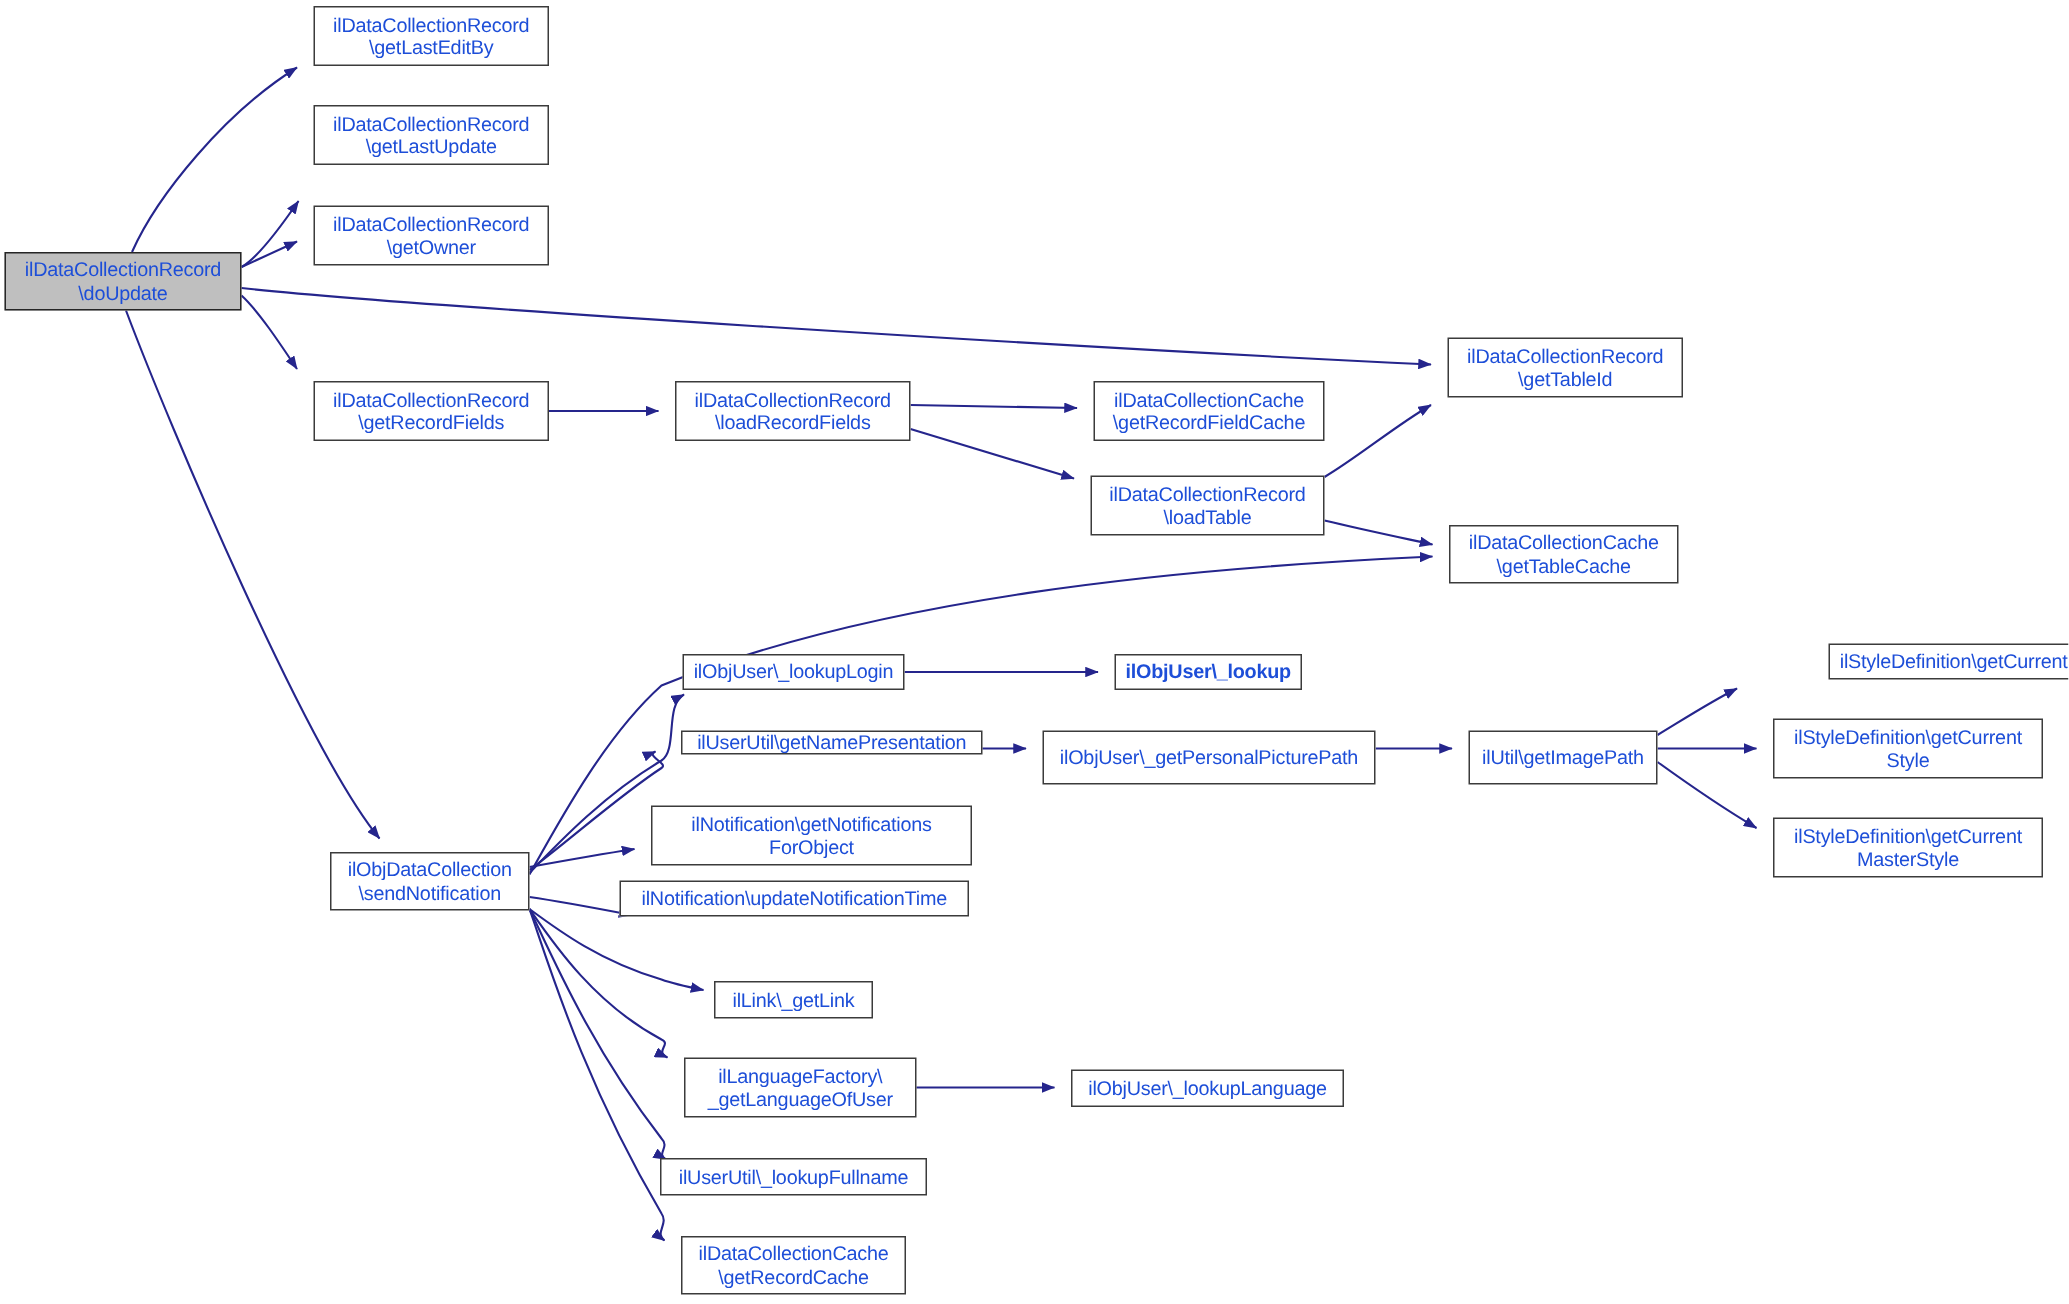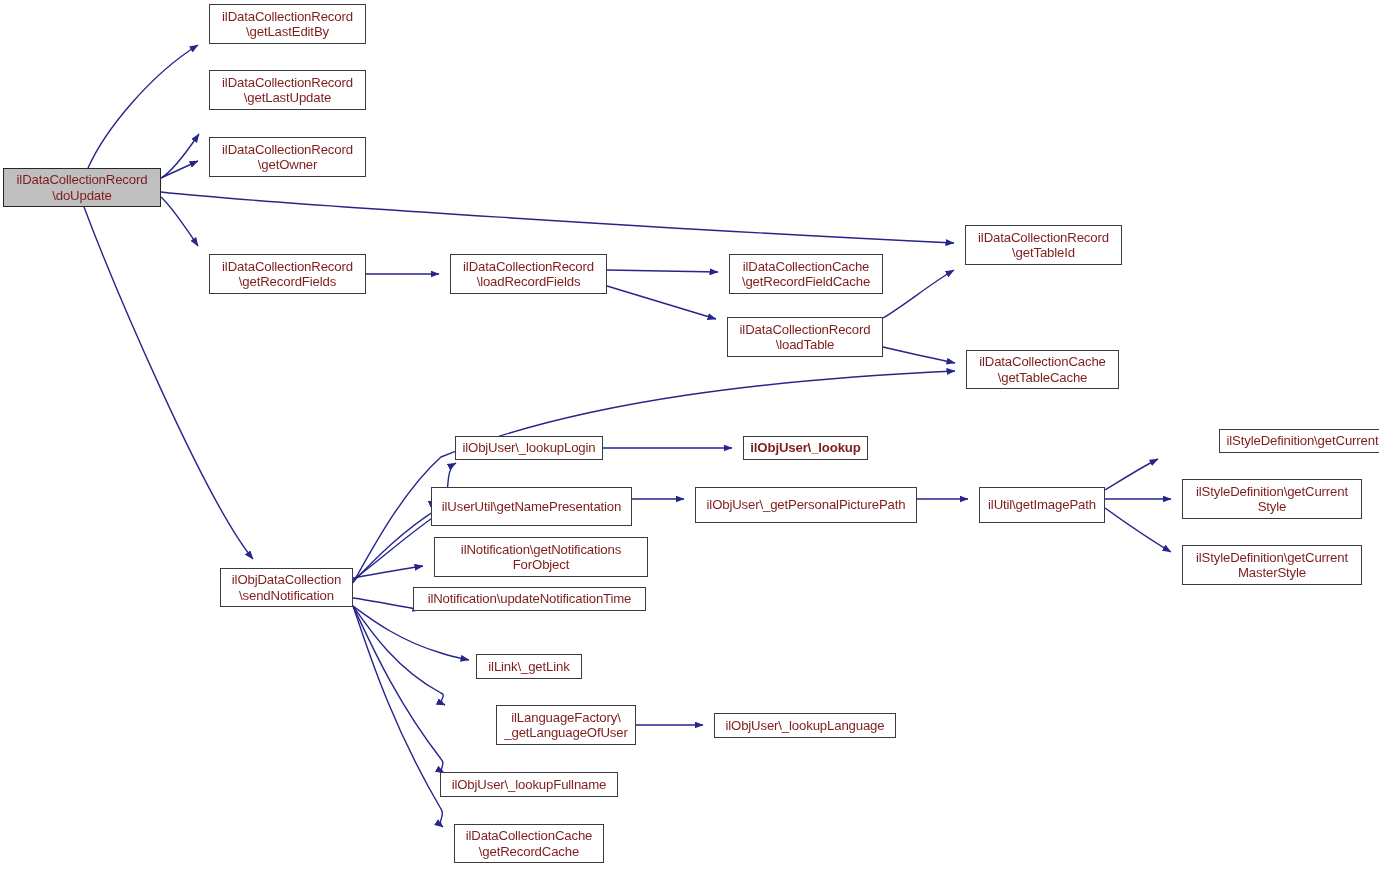--- a/index.html
+++ b/index.html
@@ -21,21 +21,21 @@
     top: 0;
     width: 1379px;
     height: 869px;
     pointer-events: none;
   }
   .node {
     position: absolute;
     box-sizing: border-box;
     border: 1px solid #3b3b3b;
     background: #ffffff;
-    color: #7f1d1d;
+    color: #1d4ed8;
     font-size: 13.2px;
     line-height: 15.5px;
     text-align: center;
     display: flex;
     align-items: center;
     justify-content: center;
     white-space: pre-line;
     letter-spacing: -0.15px;
     z-index: 2;
   }
@@ -102,32 +102,32 @@
       <div class="node" style="left: 727px; top: 317px; width: 156px; height: 40px;">ilDataCollectionRecord
 \loadTable</div>
       <div class="node" style="left: 965px; top: 225px; width: 157px; height: 40px;">ilDataCollectionRecord
 \getTableId</div>
       <div class="node" style="left: 966px; top: 350px; width: 153px; height: 39px;">ilDataCollectionCache
 \getTableCache</div>
       <div class="node" style="left: 220px; top: 568px; width: 133px; height: 39px;">ilObjDataCollection
 \sendNotification</div>
       <div class="node" style="left: 455px; top: 436px; width: 148px; height: 24px; text-align: center;">ilObjUser\_lookupLogin</div>
       <div class="node" style="left: 743px; top: 436px; width: 125px; height: 24px; font-weight: bold;">ilObjUser\_lookup</div>
-      <div class="node" style="left: 431px; top: 487px; width: 201px; height: 39px;">ilUserUtil\getNamePresentation</div>
+      <div class="node" style="left: 454px; top: 487px; width: 201px; height: 16px;">ilUserUtil\getNamePresentation</div>
       <div class="node" style="left: 695px; top: 487px; width: 222px; height: 36px;">ilObjUser\_getPersonalPicturePath</div>
       <div class="node" style="left: 979px; top: 487px; width: 126px; height: 36px; text-align: center;">ilUtil\getImagePath</div>
       <div class="node" style="left: 1219px; top: 429px; width: 192px; height: 24px;">ilStyleDefinition\getCurrentSkin</div>
       <div class="node" style="left: 1182px; top: 479px; width: 180px; height: 40px;">ilStyleDefinition\getCurrent
 Style</div>
       <div class="node" style="left: 1182px; top: 545px; width: 180px; height: 40px;">ilStyleDefinition\getCurrent
 MasterStyle</div>
       <div class="node" style="left: 434px; top: 537px; width: 214px; height: 40px;">ilNotification\getNotifications
 ForObject</div>
       <div class="node" style="left: 413px; top: 587px; width: 233px; height: 24px;">ilNotification\updateNotificationTime</div>
       <div class="node" style="left: 476px; top: 654px; width: 106px; height: 25px;">ilLink\_getLink</div>
-      <div class="node" style="left: 456px; top: 705px; width: 140px; height: 40px; margin-left: 40px;">ilLanguageFactory\
+      <div class="node" style="left: 456px; top: 705px; width: 155px; height: 40px;">ilLanguageFactory\
 _getLanguageOfUser</div>
       <div class="node" style="left: 714px; top: 713px; width: 182px; height: 25px;">ilObjUser\_lookupLanguage</div>
-      <div class="node" style="left: 440px; top: 772px; width: 178px; height: 25px;">ilObjUser\_lookupFullname</div>
+      <div class="node" style="left: 440px; top: 772px; width: 178px; height: 25px;">ilUserUtil\_lookupFullname</div>
       <div class="node" style="left: 454px; top: 824px; width: 150px; height: 39px;">ilDataCollectionCache
 \getRecordCache</div>
     </div>
 </div>
 
 </body></html>

